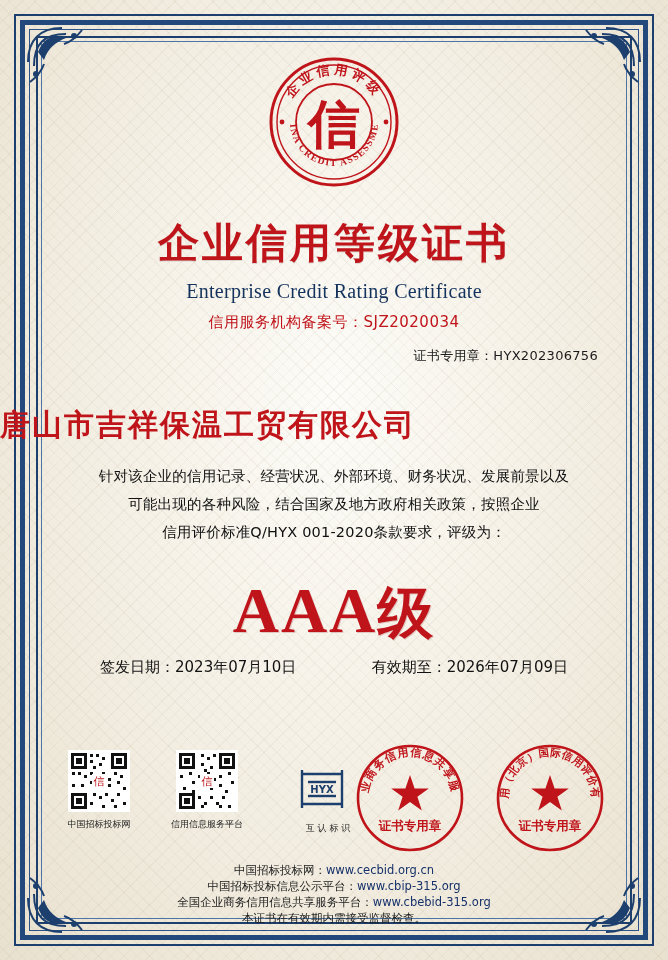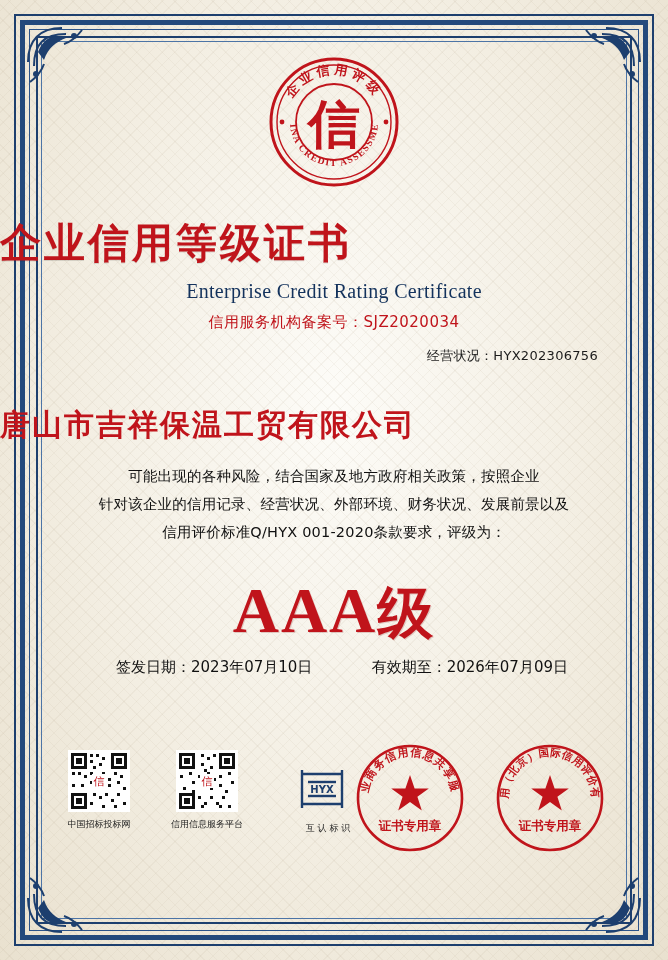--- a/index.html
+++ b/index.html
@@ -46,21 +46,21 @@
 
   
   .seal{
     position:absolute;left:50%;top:56px;transform:translateX(-50%);
     width:132px;height:132px;
   }
   .seal svg{display:block}
 
   
   .title-cn{
-    position:absolute;left:0;right:0;top:216px;
+    position:absolute;left:0;right:0;top:216px;text-align:center;
     font-size:41px;font-weight:bold;letter-spacing:3px;
     color:#c0141b;
     font-family:"DejaVu Sans", sans-serif;
     text-shadow:0 1px 0 rgba(0,0,0,.12);
   }
   .title-en{
     position:absolute;left:0;right:0;top:280px;text-align:center;
     font-size:20px;font-weight:normal;letter-spacing:.3px;
     color:#13325c;
     font-family:"Liberation Serif", serif;
@@ -88,21 +88,21 @@
   }
   .grade{
     position:absolute;left:0;right:0;top:550px;text-align:center;
     font-size:64px;font-weight:bold;color:#c0141b;letter-spacing:2px;
     font-family:"Liberation Serif", serif;
     text-shadow:1px 1px 0 rgba(120,0,0,.18);
     margin-top:24px;
   }
   .grade .cn{font-family:"DejaVu Sans", sans-serif;font-size:56px;}
   .dates{
-    position:absolute;left:116px;right:100px;top:658px;
+    position:absolute;left:100px;right:100px;top:658px;
     display:flex;justify-content:space-between;
     font-size:15px;color:#111;
     font-family:"DejaVu Sans", sans-serif;
   }
 
   
   .bottom{
     position:absolute;left:58px;right:58px;top:742px;height:110px;
   }
   .qr{
@@ -206,26 +206,26 @@
       </text>
       <text x="66" y="86" text-anchor="middle" font-family="DejaVu Sans, sans-serif" font-size="52" font-weight="bold" fill="#c0141b">信</text>
       <circle cx="14" cy="66" r="2.4" fill="#c0141b"></circle>
       <circle cx="118" cy="66" r="2.4" fill="#c0141b"></circle>
     </svg>
   </div>
 
   <div class="title-cn">企业信用等级证书</div>
   <div class="title-en">Enterprise Credit Rating Certificate</div>
   <div class="filing">信用服务机构备案号：SJZ2020034</div>
-  <div class="cert-no">经营状况：HYX202306756</div>
+  <div class="cert-no">证书专用章：HYX202306756</div>
   <div class="company">唐山市吉祥保温工贸有限公司</div>
 
   <div class="body-text">
+    <div>针对该企业的信用记录、经营状况、外部环境、财务状况、发展前景以及</div>
     <div>可能出现的各种风险，结合国家及地方政府相关政策，按照企业</div>
-    <div>针对该企业的信用记录、经营状况、外部环境、财务状况、发展前景以及</div>
     <div>信用评价标准Q/HYX 001-2020条款要求，评级为：</div>
   </div>
 
   <div class="grade">
     <span>AAA</span><span class="cn">级</span>
   </div>
 
   <div class="dates">
     <div>签发日期：2023年07月10日</div>
     <div>有效期至：2026年07月09日</div>
@@ -371,14 +371,26 @@
         <circle cx="56" cy="56" r="52" fill="none" stroke="#c0141b" stroke-width="2.6"></circle>
         <text font-family="DejaVu Sans, sans-serif" font-size="10.5" font-weight="bold" fill="#c0141b" letter-spacing="0.6">
           <textPath href="#sArc2" startOffset="50%" text-anchor="middle">华夏信用（北京）国际信用评价有限公司</textPath>
         </text>
         <polygon points="56,33 60.6,46.4 74.8,46.4 63.4,54.8 67.8,68.4 56,60 44.2,68.4 48.6,54.8 37.2,46.4 51.4,46.4" fill="#c0141b"></polygon>
         <text x="56" y="88" text-anchor="middle" font-family="DejaVu Sans, sans-serif" font-size="12.5" font-weight="bold" fill="#c0141b">证书专用章</text>
       </svg>
     </div>
   </div>
 
+  <div class="footer">
+    <div>
+      <span>中国招标投标网：</span><span class="u">www.cecbid.org.cn</span>
+    </div>
+    <div>
+      <span>中国招标投标信息公示平台：</span><span class="u">www.cbip-315.org</span>
+    </div>
+    <div>
+      <span>全国企业商务信用信息共享服务平台：</span><span class="u">www.cbebid-315.org</span>
+    </div>
+    <div>本证书在有效期内需接受监督检查。</div>
+  </div>
 
 </div>
 
 </body></html>

